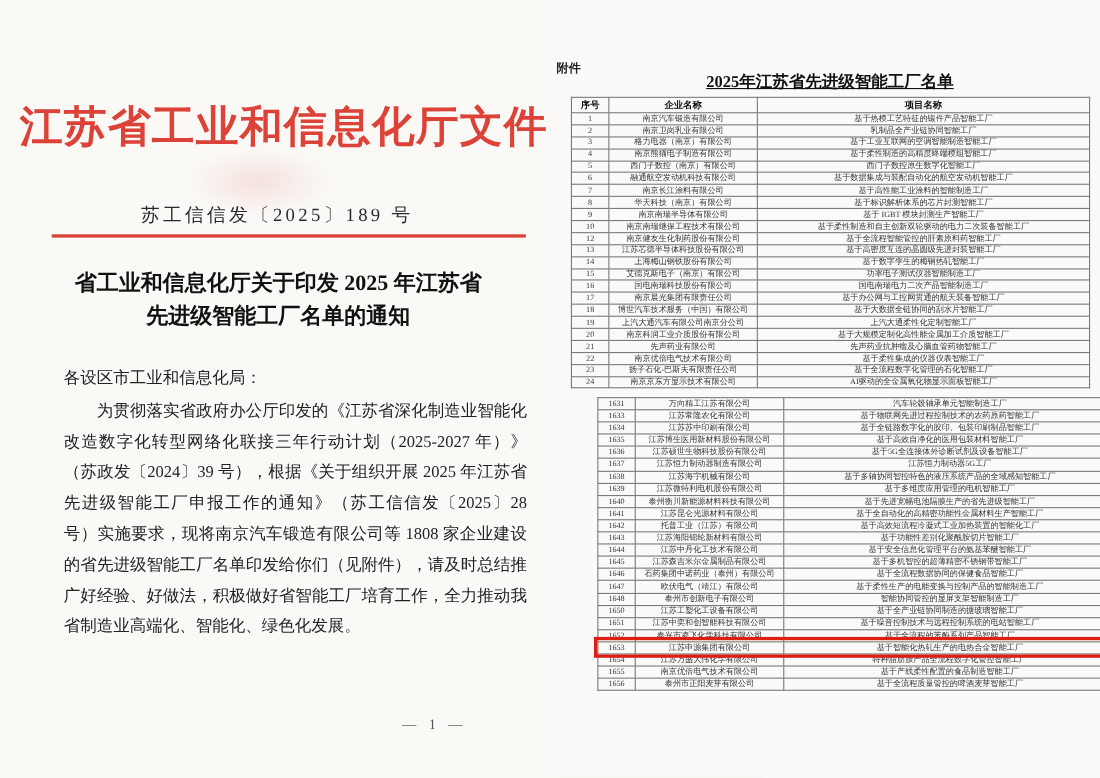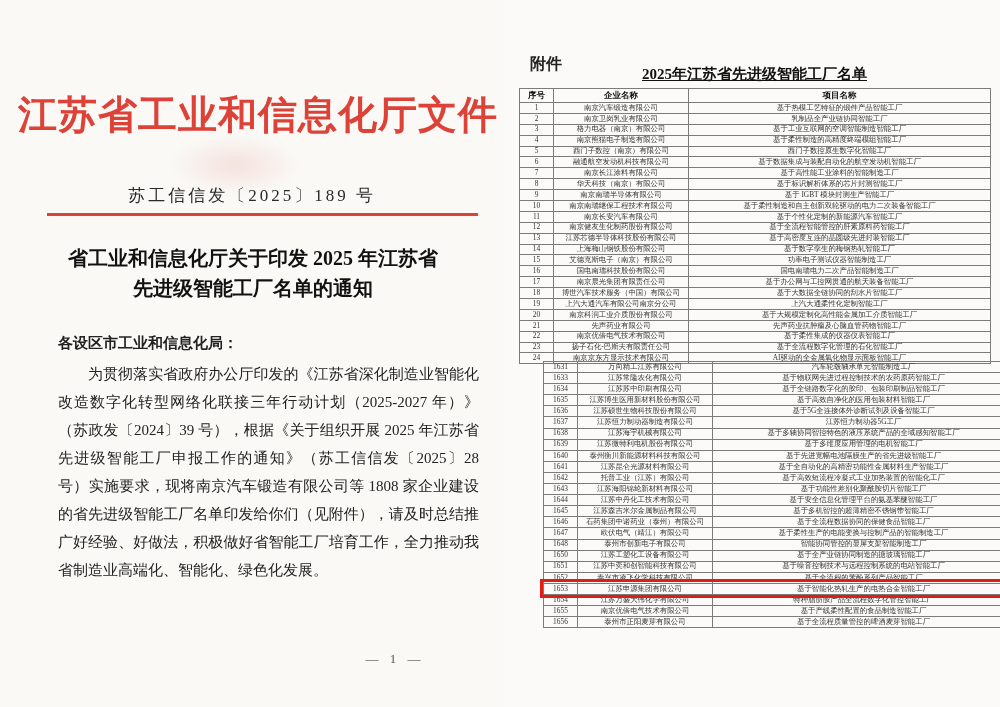--- a/index.html
+++ b/index.html
@@ -30,35 +30,35 @@
     text-align:center;font-size:17px;letter-spacing:3px;color:#2a2a2a;
   }
   .red-rule{
     position:absolute;left:47px;top:213px;width:431px;height:3px;background:#dc4238;
   }
   .doc-title{
     position:absolute;left:28px;top:243px;width:450px;
     text-align:center;font-size:20px;font-weight:bold;line-height:30px;color:#111;
   }
   .salutation{
-    position:absolute;left:58px;top:334px;font-size:15px;color:#222;font-weight:bold;
+    position:absolute;left:58px;top:334px;font-size:15px;color:#222;
   }
   .body-text{
     position:absolute;left:58px;top:360px;width:421px;
     font-size:15px;line-height:28px;text-align:justify;
     text-indent:2em;color:#222;
   }
   .page-num{
     position:absolute;left:335px;top:651px;width:120px;
     text-align:center;font-size:13px;color:#555;letter-spacing:4px;
   }
 
   
   .attachment-label{
-    position:absolute;left:530px;top:54px;font-size:16px;font-weight:bold;color:#222;
+    position:absolute;left:506px;top:54px;font-size:11px;font-weight:bold;color:#222;
   }
   .table-title{
     position:absolute;left:519px;top:65px;width:471px;
     text-align:center;font-size:15px;font-weight:bold;color:#111;white-space:nowrap;text-decoration:underline;
   }
   table.factory{
     position:absolute;left:519px;width:471px;
     border-collapse:collapse;table-layout:fixed;padding-left:44px;
   }
   #table-top{top:88px;}
@@ -168,25 +168,20 @@
         <td>南京南瑞半导体有限公司</td>
         <td>基于 IGBT 模块封测生产智能工厂</td>
       </tr>
 
       <tr>
         <td>10</td>
         <td>南京南瑞继保工程技术有限公司</td>
         <td>基于柔性制造和自主创新双轮驱动的电力二次装备智能工厂</td>
       </tr>
 
-      <tr>
-        <td>11</td>
-        <td>南京长安汽车有限公司</td>
-        <td>基于个性化定制的新能源汽车智能工厂</td>
-      </tr>
 
       <tr>
         <td>12</td>
         <td>南京健友生化制药股份有限公司</td>
         <td>基于全流程智能管控的肝素原料药智能工厂</td>
       </tr>
 
       <tr>
         <td>13</td>
         <td>江苏芯德半导体科技股份有限公司</td>

